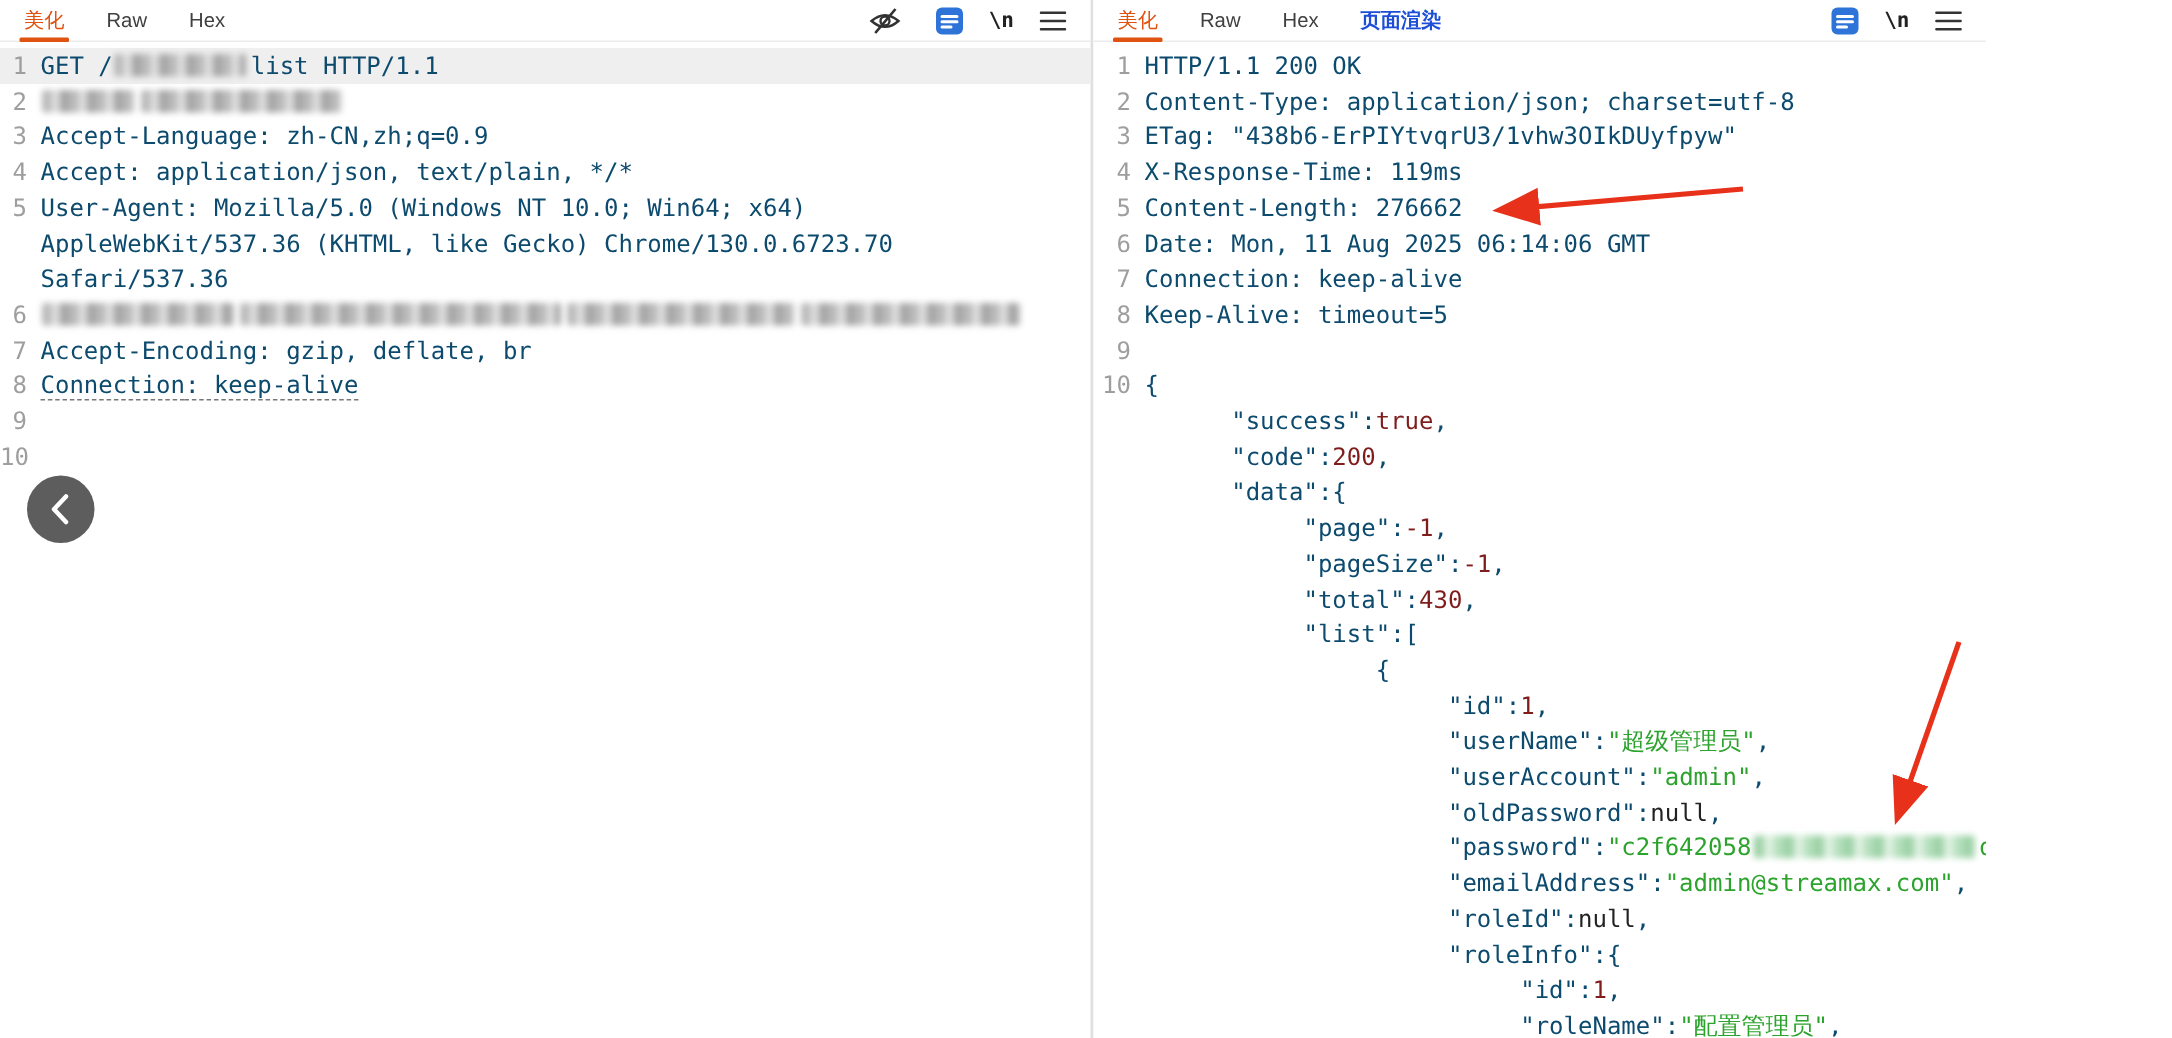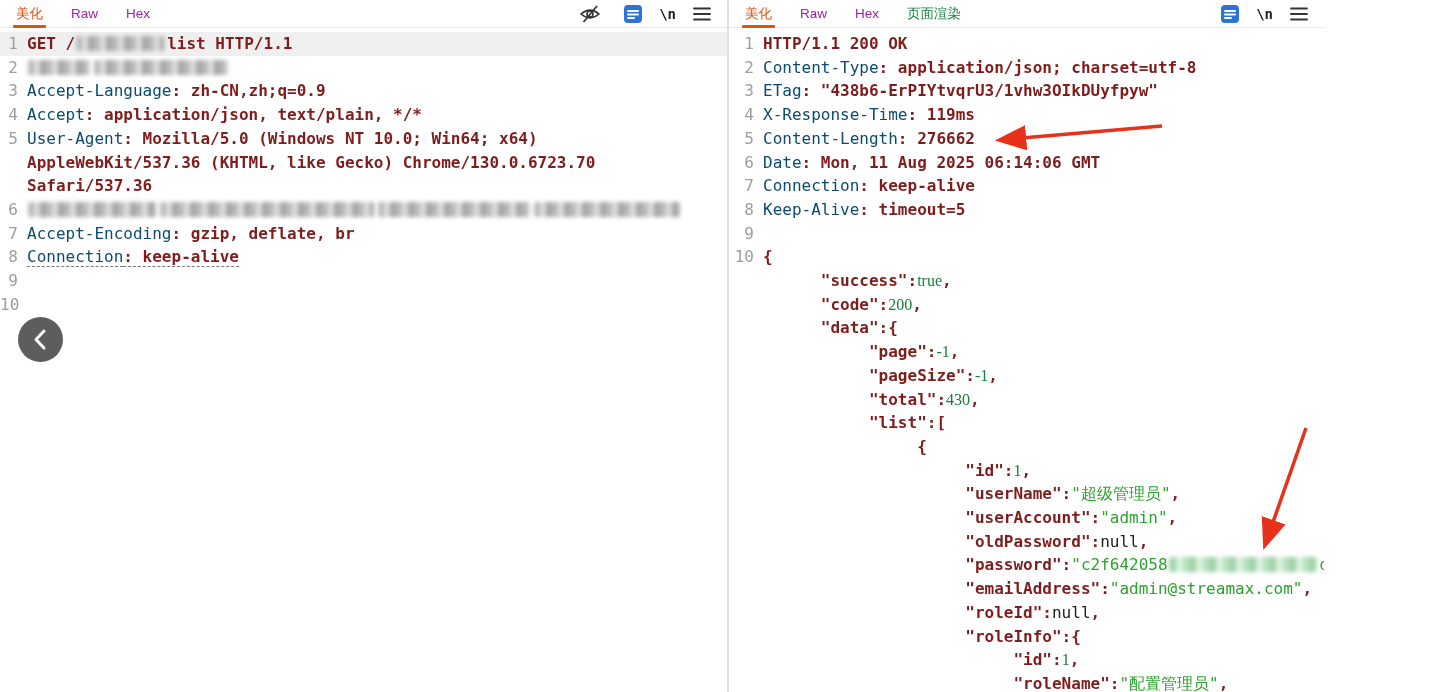--- a/index.html
+++ b/index.html
@@ -13,29 +13,29 @@
   .panel.left  { width:729px; border-right:2px solid #e0e0e0; }
   .panel.right { flex:1; }
 
   .topbar {
     height:28px; display:flex; align-items:center;
     border-bottom:1px solid #ebebeb; padding:0 14px 0 16px;
     background:#fff;
   }
   .tabs { display:flex; align-items:stretch; gap:28px; height:28px; }
   .tab {
-    position:relative; font-size:13.5px; color:#a21caf;
+    position:relative; font-size:13.5px; color:#404040;
     line-height:27px; cursor:pointer; white-space:nowrap;
   }
   .tab.active { color:#e05210; }
   .tab.active::after {
     content:""; position:absolute; left:-3px; right:-3px; bottom:0;
     height:3px; background:#e05210; border-radius:1px;
   }
-  .tab.muted { color:#15803d; }
+  .tab.muted { color:#1d4ed8;font-weight:bold; }
 
   .bar-icons { margin-left:auto; display:flex; align-items:center; gap:15px; }
   .ibtn { display:inline-flex; align-items:center; justify-content:center;
           width:22px; height:22px; cursor:pointer; }
   .ibtn.eye { margin-right:6px; }
   .ibtn.nl  { font-family:"DejaVu Sans Mono", monospace; font-size:14px;
               font-weight:bold; color:#222; width:auto; }
 
   .code {
     position:relative; height:calc(100% - 29px); overflow:hidden;
@@ -46,24 +46,24 @@
   .row { display:flex; min-height:23.7px; }
   .row.hl { background:#efefef; }
   .ln {
     flex:0 0 auto; text-align:right; padding-right:9px;
     color:#9e9e9e; user-select:none;
   }
   .left  .ln { width:27px; }
   .right .ln { width:34px; }
   .line { white-space:pre; }
 
-  .c-p { color:#7f1d1d;font-weight:bold; }
+  .c-p { color:#0c4a6e; }
   .c-k { color:#0c4a6e; }
   .c-s { color:#2ca32c; }
-  .c-n { color:#15803d;font-family:Liberation Serif, serif; }
+  .c-n { color:#7f1d1d; }
   .c-a { color:#222;margin-top:17px; }
   .c-u { border-bottom:1px dashed #777; }
 
   .blur {
     display:inline-block; height:15px; border-radius:2px;
     margin:0 3px 0 1px; vertical-align:-2px;
     background:repeating-linear-gradient(90deg,#b9b9b9 0 6px,#dcdcdc 6px 12px,#a6a6a6 12px 18px);
     filter:blur(2px);
   }
   .blur.g {

